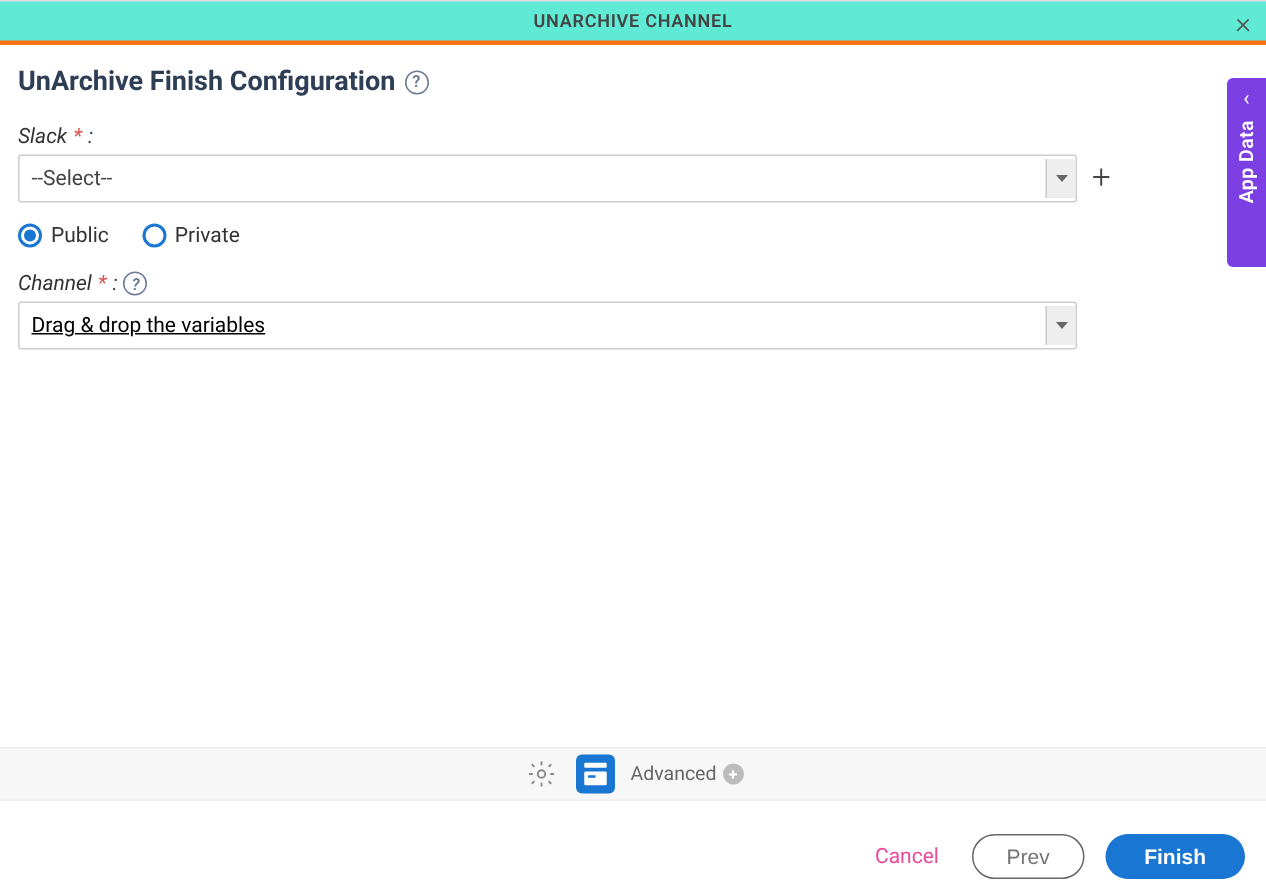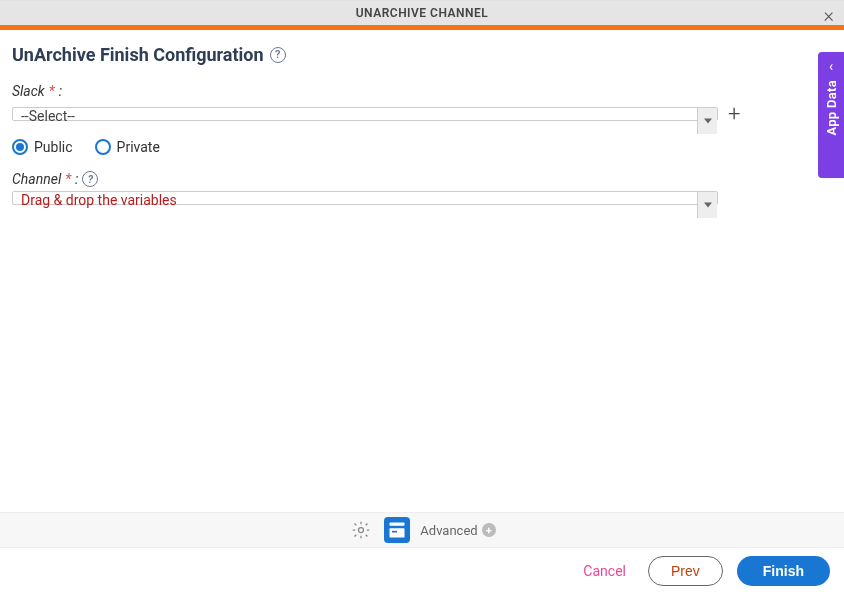--- a/index.html
+++ b/index.html
@@ -7,28 +7,28 @@
     font-family: -apple-system, BlinkMacSystemFont, "Segoe UI", Roboto, Arial, sans-serif;
     font-size: 14px;
     color: #333;
     background: #fff;
     width: 844px;
     height: 594px;
     position: relative;
     overflow: hidden;
   }
   .header-bar {
-    background: #e5e5e5;
+    background: #5eead4;
     height: 30px;
     display: flex;
     align-items: center;
     justify-content: center;
     position: relative;
     border-top: 1px solid #e0e0e0;
-    border-bottom: 5px solid #f97316;
+    border-bottom: 3px solid #f97316;
   }
   .header-title {
     font-size: 12px;
     font-weight: 600;
     color: #444;
     letter-spacing: 0.5px;
   }
   .close-x {
     position: absolute;
     right: 10px;
@@ -75,34 +75,35 @@
   }
   .req { color: #d9534f; }
   .field-row {
     display: flex;
     align-items: center;
     gap: 10px;
     margin-bottom: 14px;
   }
   .select-box {
     flex: 0 0 706px;
-    height: 14px;
+    height: 32px;
     border: 1px solid #ccc;
     border-radius: 2px;
     display: flex;
+    align-items: center;
     position: relative;
     background: #fff;
   }
   .select-text {
     flex: 1;
     padding: 0 8px;
     color: #444;
     font-size: 14px;
   }
-  .select-text.placeholder { color: #b91c1c; }
+  .select-text.placeholder { color: #000000; text-decoration: underline; }
   .select-caret {
     width: 20px;
     height: 26px;
     background: #eee;
     border-left: 1px solid #ccc;
     display: flex;
     align-items: center;
     justify-content: center;
     cursor: pointer;
   }
@@ -166,21 +167,21 @@
   }
   .side-tab .vtext {
     writing-mode: vertical-rl;
     transform: rotate(180deg);
     font-size: 13px;
     font-weight: 600;
     letter-spacing: 0.3px;
   }
   .toolbar-strip {
     position: absolute;
-    bottom: 46px;
+    bottom: 60px;
     left: 0;
     right: 0;
     background: #f7f7f7;
     height: 36px;
     display: flex;
     align-items: center;
     justify-content: center;
     gap: 10px;
     border-top: 1px solid #eee;
     border-bottom: 1px solid #eee;
@@ -232,21 +233,21 @@
     color: #ec4899;
     font-size: 14px;
     cursor: pointer;
     padding: 6px 8px;
   }
   .btn-outline {
     border: 1.5px solid #666;
     border-radius: 18px;
     padding: 6px 22px;
     font-size: 14px;
-    color: #c2410c;
+    color: #737373;
     background: #fff;
     cursor: pointer;
   }
   .btn-primary {
     background: #1976d2;
     color: #fff;
     border: none;
     border-radius: 18px;
     padding: 7px 26px;
     font-size: 14px;

